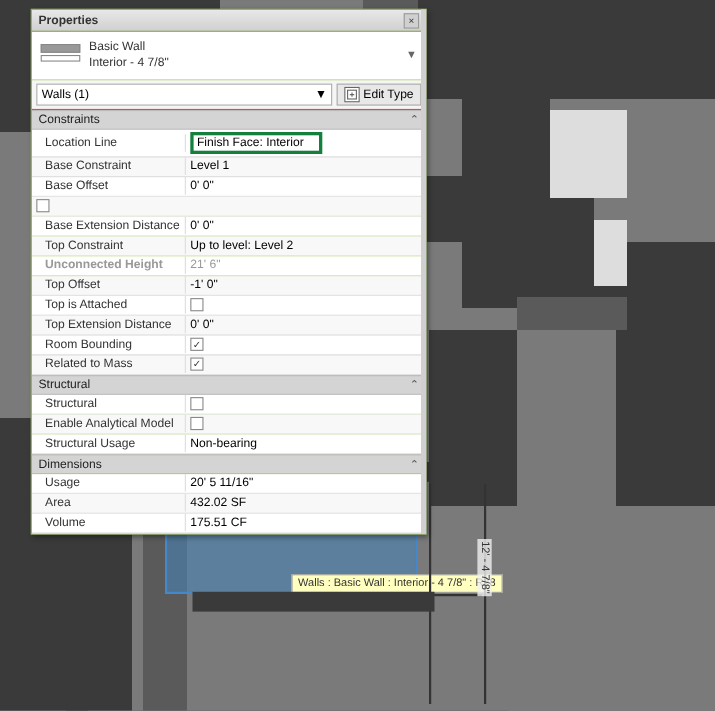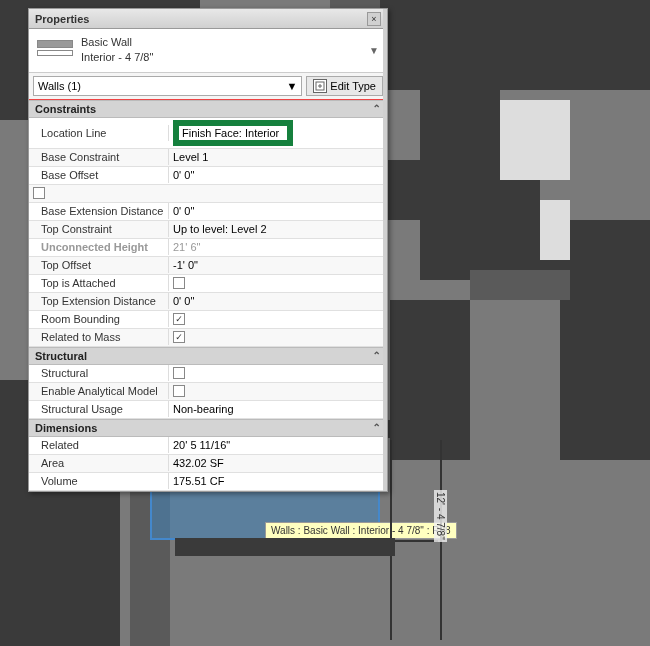--- a/index.html
+++ b/index.html
@@ -145,21 +145,21 @@
       display: flex;
       align-items: center;
       justify-content: center;
     }
 
     
     .section-header {
       background: #d4d4d4;
       padding: 2px 6px;
       font-size: 11px;
-      font-weight: bold;
+      font-weight: normal;
       color: #222;
       display: flex;
       align-items: center;
       justify-content: space-between;
       border-bottom: 1px solid #bbb;
       border-top: 1px solid #bbb;
     }
 
     .section-arrow {
       font-size: 10px;
@@ -207,21 +207,21 @@
       height: 12px;
       border: 1px solid #888;
       background: #fff;
       display: inline-flex;
       align-items: center;
       justify-content: center;
       font-size: 9px;
     }
 
     .value-box {
-      border: 6px solid #15803d;
+      border: 3px solid #15803d;
       background: #fff;
       padding: 1px 3px;
       font-size: 11px;
       min-width: 120px;
     }
 
     .scroll-handle {
       position: absolute;
       right: 0;
       top: 0;
@@ -450,21 +450,21 @@
     </div>
   </div>
 
   <div class="section-header">
     <span>Dimensions</span>
     <span class="section-arrow">⌃</span>
   </div>
 
   <div>
     <div class="prop-row">
-      <div class="prop-label">Related</div>
+      <div class="prop-label">Usage</div>
       <div class="prop-value">20' 5 11/16"</div>
       <div class="scroll-handle"></div>
     </div>
     <div class="prop-row">
       <div class="prop-label">Area</div>
       <div class="prop-value">432.02 SF</div>
       <div class="scroll-handle"></div>
     </div>
     <div class="prop-row">
       <div class="prop-label">Volume</div>

